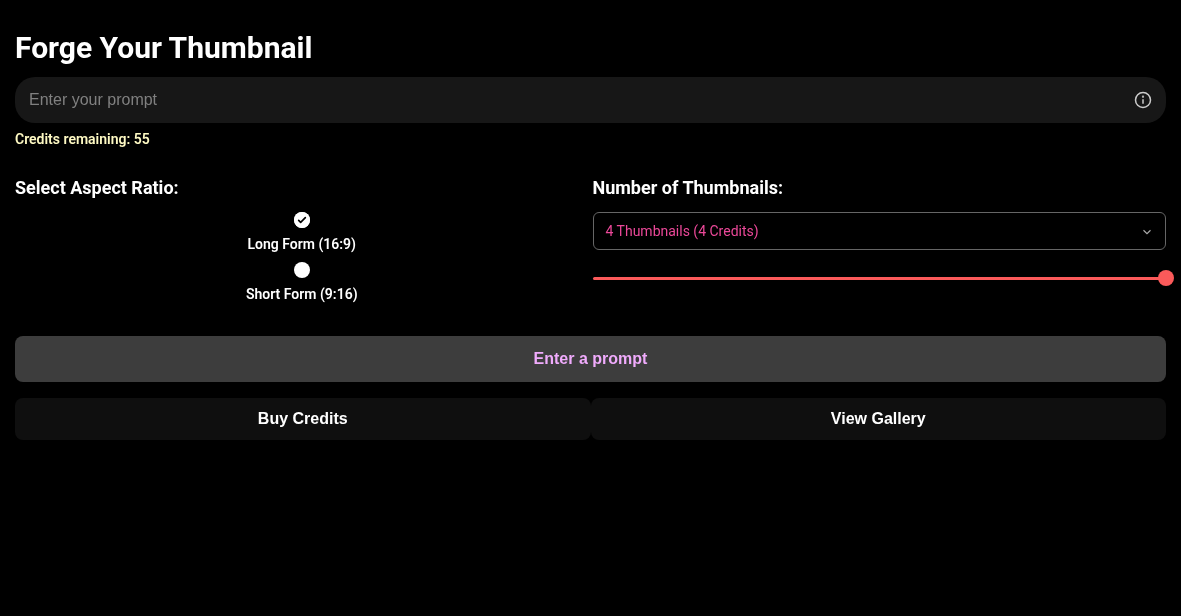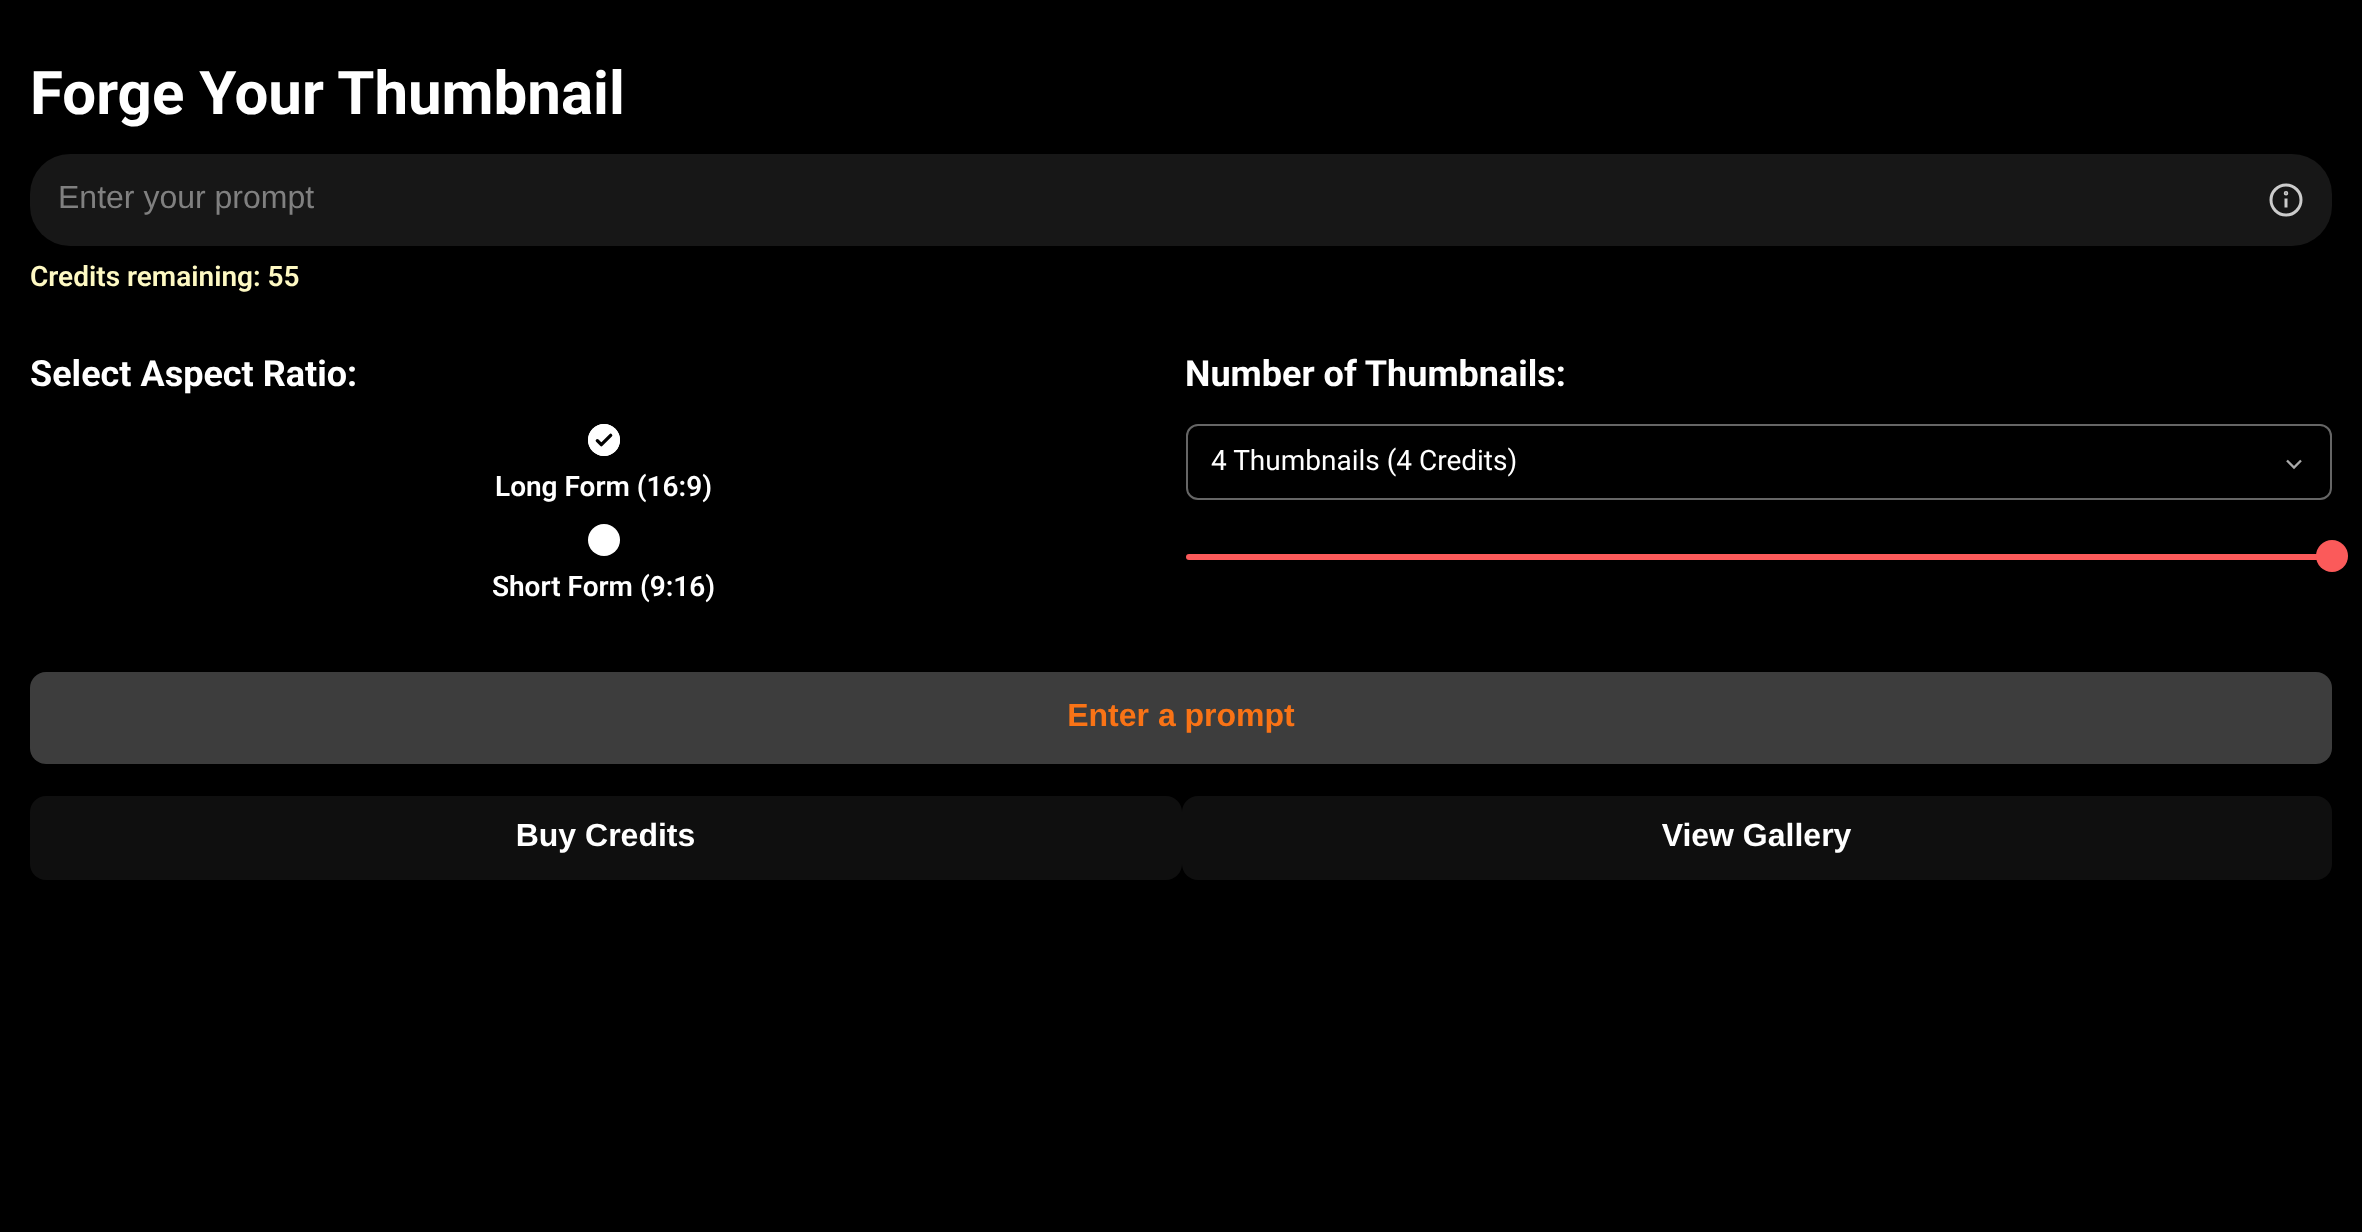--- a/index.html
+++ b/index.html
@@ -82,21 +82,21 @@
   .select-wrap {
     position: relative;
     margin-bottom: 20px;
   }
   .select {
     width: 100%;
     background: #000;
     border: 1px solid #666;
     border-radius: 6px;
     padding: 10px 36px 10px 12px;
-    color: #ffffff;
+    color: #ec4899;
     font-size: 14px;
     cursor: pointer;
   }
   .select-chevron {
     position: absolute;
     right: 12px;
     top: 50%;
     transform: translateY(-50%);
     width: 14px;
     height: 14px;
@@ -138,21 +138,21 @@
     background: #fb5a5a;
     border-radius: 50%;
     transform: translateX(50%);
   }
   .primary-btn {
     width: 100%;
     background: #3d3d3d;
     border: none;
     border-radius: 8px;
     padding: 14px;
-    color: #f97316;
+    color: #f0abfc;
     font-size: 16px;
     font-weight: 700;
     cursor: pointer;
     margin-bottom: 16px;
   }
   .btn-row {
     display: flex;
     gap: 0;
   }
   .secondary-btn {

